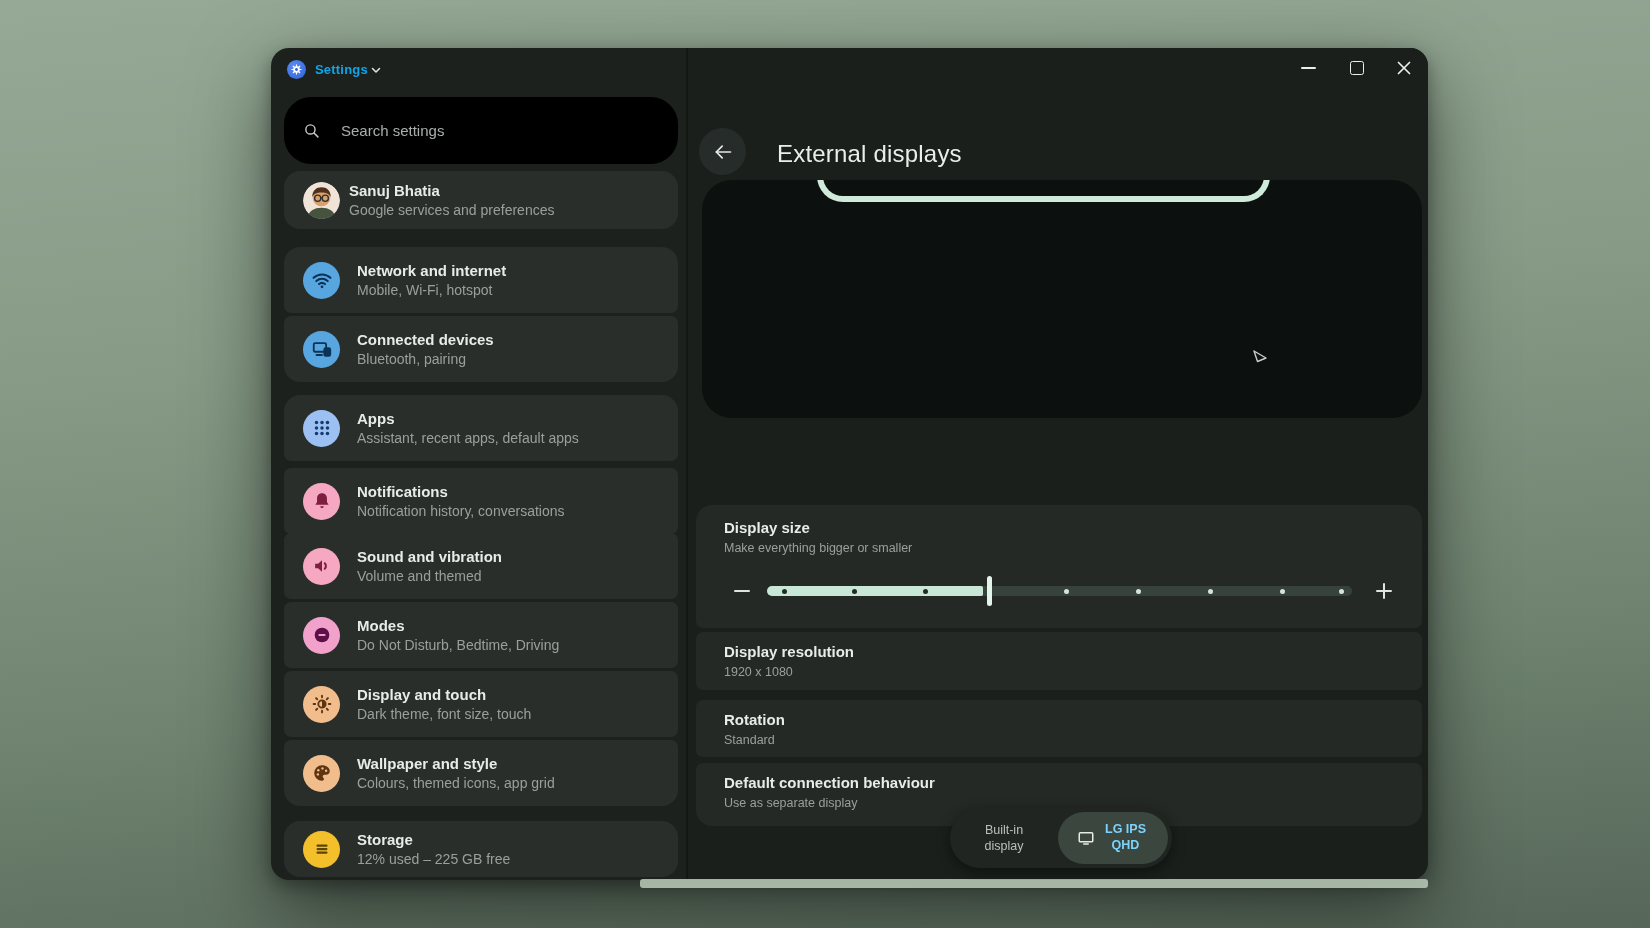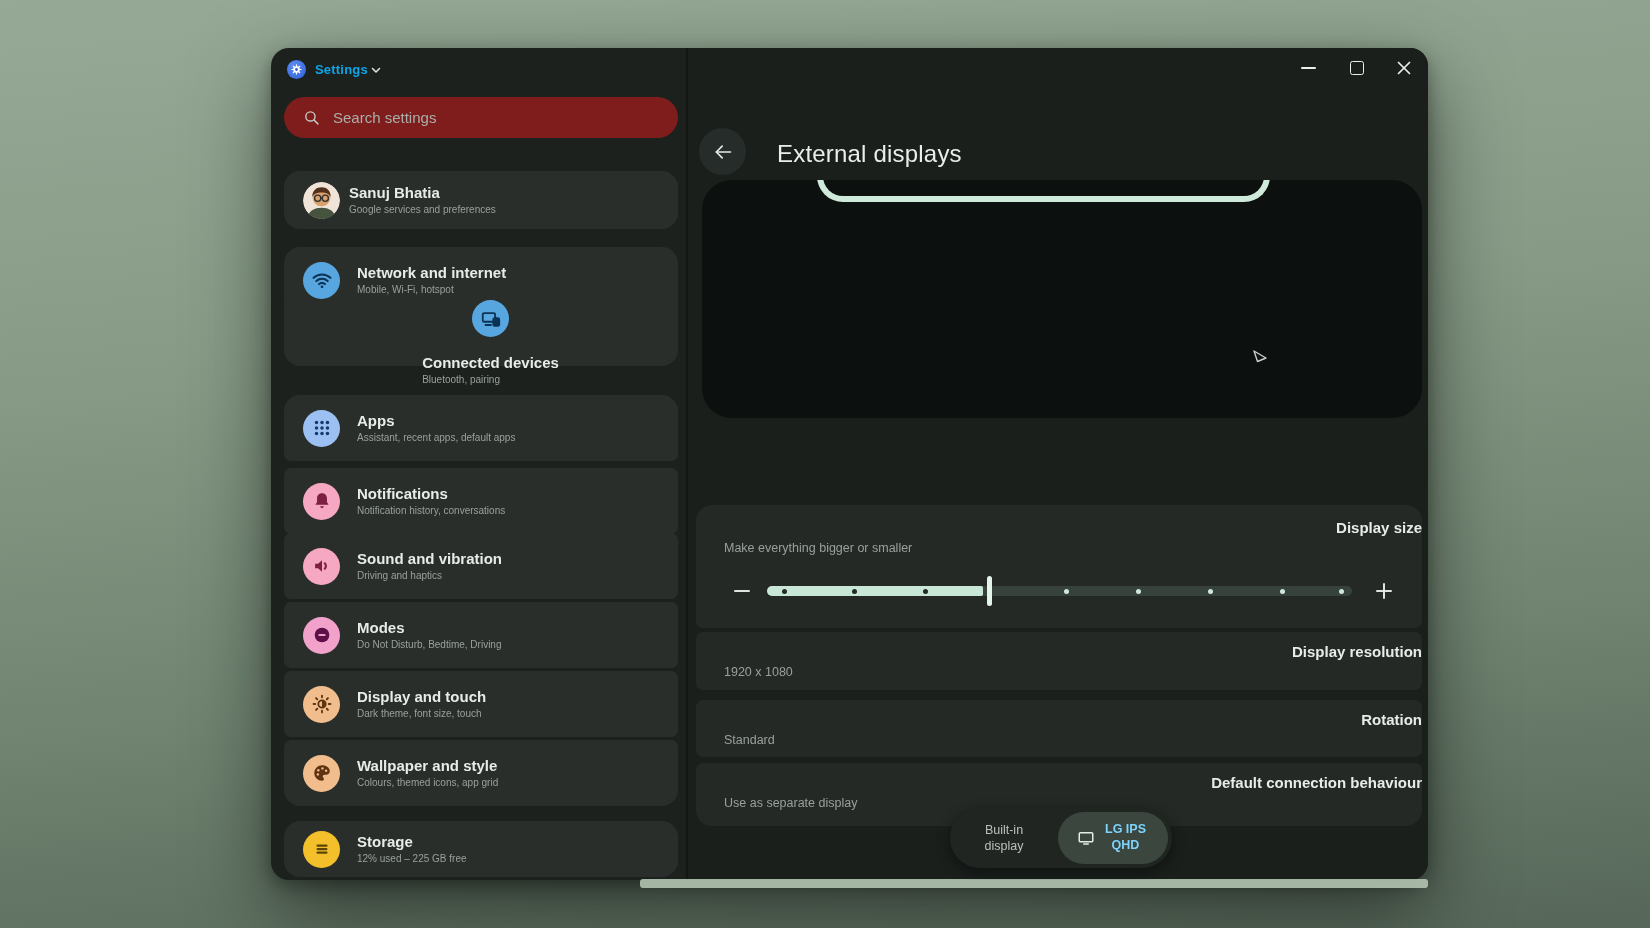--- a/index.html
+++ b/index.html
@@ -20,58 +20,58 @@
     background:radial-gradient(circle at 35% 30%,#5b8bf0,#2f62d8);display:grid;place-items:center;}
   .app-title{position:absolute;left:44px;top:14px;font-size:13px;font-weight:700;color:#0ea5e9;letter-spacing:.2px;}
   .tb-chevron{position:absolute;left:99px;top:16px;width:12px;height:12px;color:#e4e6e3;}
   .tb-btn{position:absolute;top:0;width:34px;height:40px;display:grid;place-items:center;color:#ededed;}
   .tb-min{left:1020px;} .tb-max{left:1069px;} .tb-close{left:1116px;}
   .glyph-min{width:15px;height:2px;background:#ededed;border-radius:1px;}
   .glyph-max{width:12px;height:12px;border:1.6px solid #ededed;border-radius:2.5px;}
 
   
   .sidebar{position:absolute;left:0;top:44px;width:415px;bottom:0;}
-  .search{position:absolute;left:13px;top:5px;width:394px;height:41px;border-radius:27px;
-    background:#7f1d1d;display:flex;align-items:center;padding:0 0 0 19px;gap:11px;box-sizing:border-box;}
+  .search{position:absolute;left:13px;top:5px;width:394px;height:67px;border-radius:27px;
+    background:#000000;display:flex;align-items:center;padding:0 0 0 19px;gap:19px;box-sizing:border-box;}
   .search input{background:transparent;border:none;outline:none;color:#d6dad6;font-size:15px;
     font-family:"Liberation Sans",sans-serif;width:300px;}
   .search input::placeholder{color:#a9afaa;}
   .side-item{position:absolute;left:13px;width:394px;height:66px;background:#292e2b;
     display:flex;align-items:center;padding-left:19px;gap:17px;box-sizing:border-box;cursor:default;}
   .si0{top:79px;height:58px;border-radius:16px;gap:9px;}
   .si1{top:155px;border-radius:16px 16px 7px 7px;}
-  .si2{top:208px;border-radius:7px 7px 16px 16px;flex-direction:column;}
+  .si2{top:224px;border-radius:7px 7px 16px 16px;}
   .si3{top:303px;border-radius:16px 16px 7px 7px;}
   .si4{top:376px;border-radius:7px;}
   .si5{top:441px;border-radius:7px;}
   .si6{top:510px;border-radius:7px;}
   .si7{top:579px;border-radius:7px;}
   .si8{top:648px;border-radius:7px 7px 16px 16px;}
   .si9{top:729px;height:56px;border-radius:16px;}
   .icon-circle{width:37px;height:37px;border-radius:50%;flex:none;display:grid;place-items:center;}
   .avatar-wrap{width:37px;height:37px;border-radius:50%;overflow:hidden;flex:none;}
   .it-title{font-size:15px;font-weight:700;color:#e8ebe7;line-height:1.15;}
-  .it-sub{font-size:10px;color:#99a09a;margin-top:3px;line-height:1.15;}
+  .it-sub{font-size:14px;color:#99a09a;margin-top:3px;line-height:1.15;}
 
   
   .content{position:absolute;left:415px;top:0;right:0;bottom:0;background:#1a1f1c;
     border-left:2px solid #131714;box-sizing:border-box;}
   .back-btn{position:absolute;left:11px;top:80px;width:47px;height:47px;border-radius:50%;
     background:#262c29;display:grid;place-items:center;color:#e6e9e6;}
   .page-title{position:absolute;left:89px;top:92px;font-size:24px;font-weight:500;color:#eaedea;letter-spacing:.2px;}
 
   .preview-panel{position:absolute;left:14px;top:132px;width:720px;height:238px;border-radius:30px;
     background:#0c100e;overflow:hidden;}
   .preview-outline{position:absolute;left:115px;top:-26px;width:441px;height:42px;
     border:6px solid #cfe9db;border-top:none;border-radius:0 0 26px 26px;}
   .cursor{position:absolute;left:548px;top:168px;width:20px;height:20px;color:#c9cfca;}
 
   .card{position:absolute;left:8px;width:726px;background:#242926;box-sizing:border-box;}
   .card .row-pad{padding:14px 0 0 28px;}
-  .row-title{font-size:15px;font-weight:700;color:#e8ebe7;line-height:1.2;text-align:right;}
+  .row-title{font-size:15px;font-weight:700;color:#e8ebe7;line-height:1.2;}
   .row-sub{font-size:12.5px;color:#99a09a;margin-top:4px;line-height:1.2;}
   .card-size{top:457px;height:123px;border-radius:16px 16px 7px 7px;}
   .card-res{top:584px;height:58px;border-radius:7px;}
   .card-rot{top:652px;height:57px;border-radius:7px;}
   .card-def{top:715px;height:63px;border-radius:7px 7px 16px 16px;}
 
   
   .slider-row{position:absolute;left:0;top:66px;width:100%;height:38px;}
   .sl-minus{position:absolute;left:34px;top:8px;width:24px;height:24px;color:#dfe4df;}
   .sl-plus{position:absolute;left:676px;top:8px;width:24px;height:24px;color:#dfe4df;}
@@ -229,21 +229,21 @@
 
     <div class="side-item si5">
       <div class="icon-circle" style="background: rgb(246, 168, 194); color: rgb(125, 31, 64);">
         <svg width="22" height="22" viewBox="0 0 24 24">
           <path d="M4.5 9.5v5h3.2l4.3 3.8V5.7L7.7 9.5z" fill="currentColor"></path>
           <path d="M15 9a4.2 4.2 0 010 6" fill="none" stroke="currentColor" stroke-width="2.2" stroke-linecap="round"></path>
         </svg>
       </div>
       <div>
         <div class="it-title">Sound and vibration</div>
-        <div class="it-sub">Driving and haptics</div>
+        <div class="it-sub">Volume and themed</div>
       </div>
     </div>
 
     <div class="side-item si6">
       <div class="icon-circle" style="background: rgb(242, 161, 203); color: rgb(93, 16, 72);">
         <svg width="22" height="22" viewBox="0 0 24 24">
           <circle cx="12" cy="12" r="8" fill="currentColor"></circle>
           <rect x="8" y="10.8" width="8" height="2.4" rx="1.2" fill="#f2a1cb"></rect>
         </svg>
       </div>

